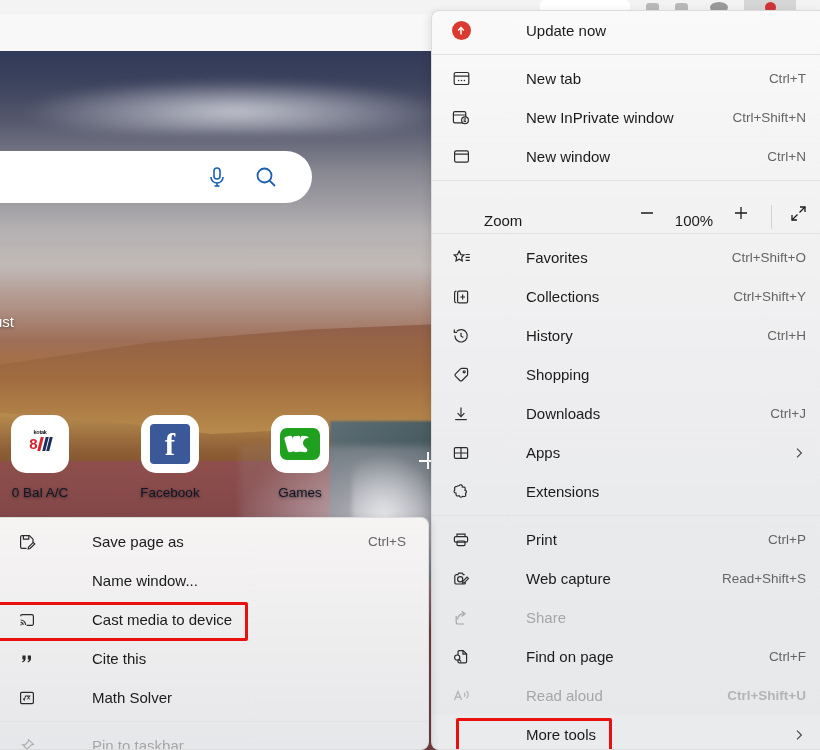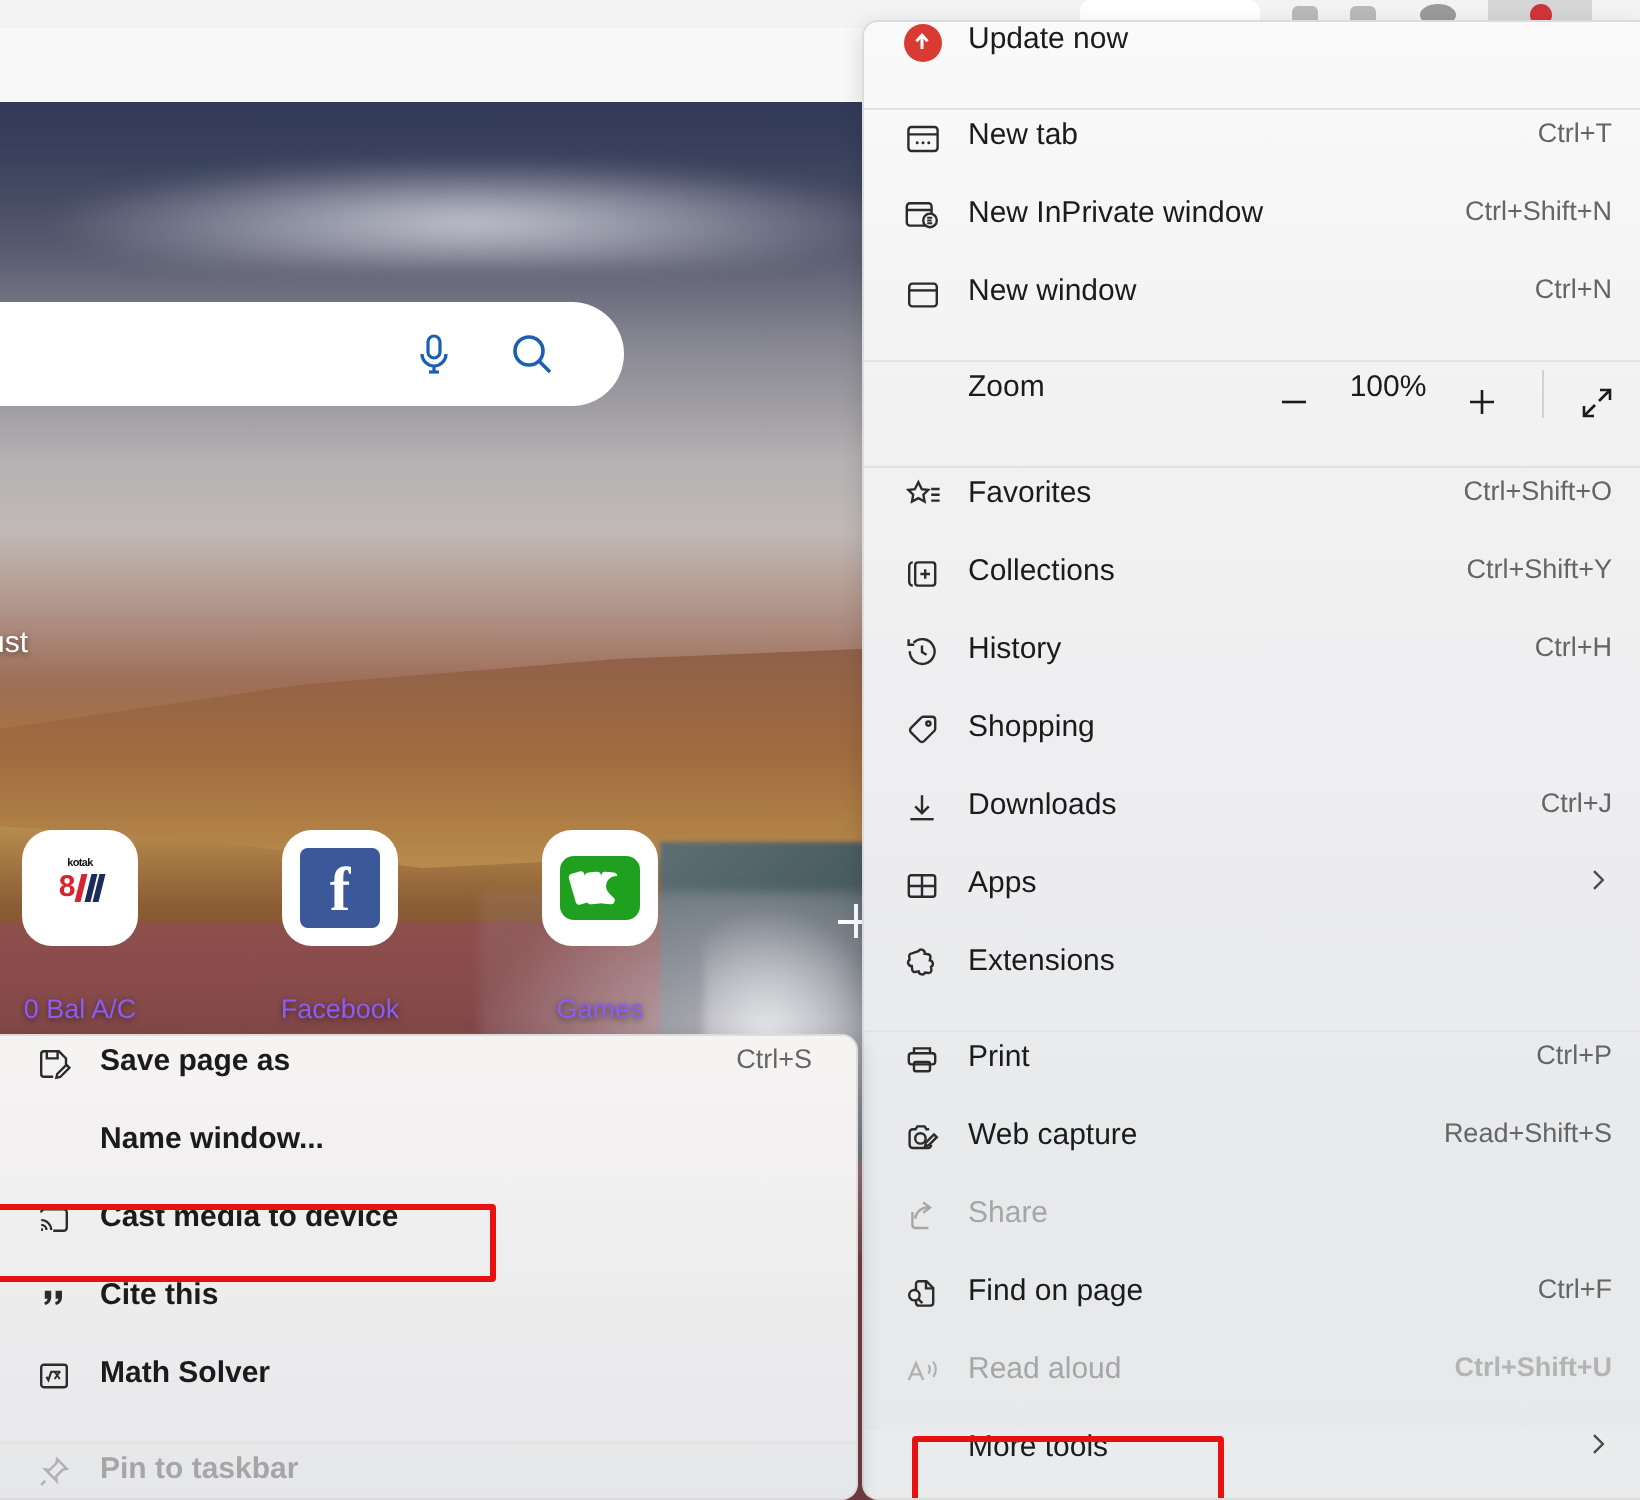--- a/index.html
+++ b/index.html
@@ -145,22 +145,22 @@
     display: flex; gap: 66px;
   }
   .tile { width: 64px; display: flex; flex-direction: column; align-items: center; }
   .tile-box {
     width: 58px; height: 58px;
     background: #ffffff;
     border-radius: 15px;
     display: flex; align-items: center; justify-content: center;
   }
   .tile-label {
-    margin-top: 24px;
-    color: #8b5cf6; font-size: 13.5px;
+    margin-top: 12px;
+    color: #0f172a; font-size: 13.5px;
     text-shadow: 0 1px 3px rgba(0,0,0,.55);
     white-space: nowrap;
   }
   .kot-logo { width: 34px; height: 30px; display: flex; flex-direction: column; align-items: center; }
   .kot-top { font-size: 5.5px; font-weight: bold; color: #111; letter-spacing: -.3px; }
   .kot-row { display: flex; align-items: center; gap: 1px; margin-top: 1px; }
   .kot-8 { font-size: 15px; font-weight: bold; color: #d9232e; line-height: 1; }
   .kot-bars { display: flex; gap: 1.5px; transform: skewX(-14deg); }
   .kot-bar { width: 3px; height: 14px; background: #1b2c5c; }
   .kot-bar.red { background: #d9232e; }
@@ -180,27 +180,28 @@
   }
   .plus-cursor::before, .plus-cursor::after {
     content: ''; position: absolute; background: #ffffff;
   }
   .plus-cursor::before { left: 0; top: 8px; width: 17px; height: 1.5px; }
   .plus-cursor::after { left: 8px; top: 0; width: 1.5px; height: 17px; }
 
   
   .menu-row {
     position: relative;
-    display: flex; 
+    display: flex; align-items: center;
     height: 39px;
     padding: 0 14px 0 16px;
     box-sizing: border-box;
     color: #1b1b1b;
     font-size: 15px;
     cursor: default;
+    gap: 42px;
   }
   .menu-row.dim { color: #a6a6a6; }
   .row-ico {
     width: 22px; min-width: 22px; height: 20px;
     display: flex; align-items: center; justify-content: center;
     margin-right: 12px;
   }
   .row-label { flex: 1; white-space: nowrap; }
   .row-accel { color: #656565; font-size: 13.5px; white-space: nowrap; }
   .menu-row.dim .row-accel { color: #b4b4b4; font-weight: bold; }
@@ -219,21 +220,21 @@
     box-shadow: -2px 2px 10px rgba(0,0,0,.10);
     box-sizing: border-box;
     overflow: hidden;
   }
   #main-menu .menu-row { padding-left: 18px; }
   .update-ico-circle {
     width: 19px; height: 19px; border-radius: 50%;
     background: #d93b32;
     display: flex; align-items: center; justify-content: center;
   }
-  .zoom-row { display: flex; align-items: flex-start; height: 44px; padding: 0 0 0 18px; box-sizing: border-box; font-size: 15px; color: #1b1b1b; }
+  .zoom-row { display: flex; align-items: flex-end; height: 44px; padding: 0 0 0 18px; box-sizing: border-box; font-size: 15px; color: #1b1b1b; }
   .zoom-label { flex: 1; padding-left: 34px; }
   .zoom-minus, .zoom-plus {
     width: 40px; height: 32px; display: flex; align-items: center; justify-content: center;
     color: #1b1b1b; font-size: 21px; line-height: 1;
   }
   .zoom-val { width: 54px; text-align: center; font-size: 15px; }
   .zoom-divider { width: 1px; height: 24px; background: #d2d2d2; margin: 0 4px 0 10px; }
   .zoom-full { width: 44px; height: 32px; display: flex; align-items: center; justify-content: center; }
 
   .hl-box {
@@ -252,21 +253,21 @@
     background: linear-gradient(to bottom, #f6f3f3 0%, #f0efef 40%, #eaeaec 75%, #e6e7ea 100%);
     border: 1px solid #dcdcdc;
     border-left: none;
     border-radius: 0 8px 8px 0;
     box-shadow: 2px 2px 10px rgba(0,0,0,.12);
     box-sizing: border-box;
     overflow: hidden;
     padding-top: 4px;
   }
   #sub-menu .menu-row { padding-left: 24px; padding-right: 22px; }
-  #sub-menu .row-label { padding-left: 0; font-weight: bold; }
+  #sub-menu .row-label { padding-left: 0; }
   .noicon-pad { width: 22px; min-width: 22px; margin-right: 12px; }
 </style>
 </head>
 <body>
 
 <div id="stage">
 
   <div class="browser-chrome-strip">
     <div class="chrome-tab"></div>
     <div class="chrome-icon-dot"></div>

